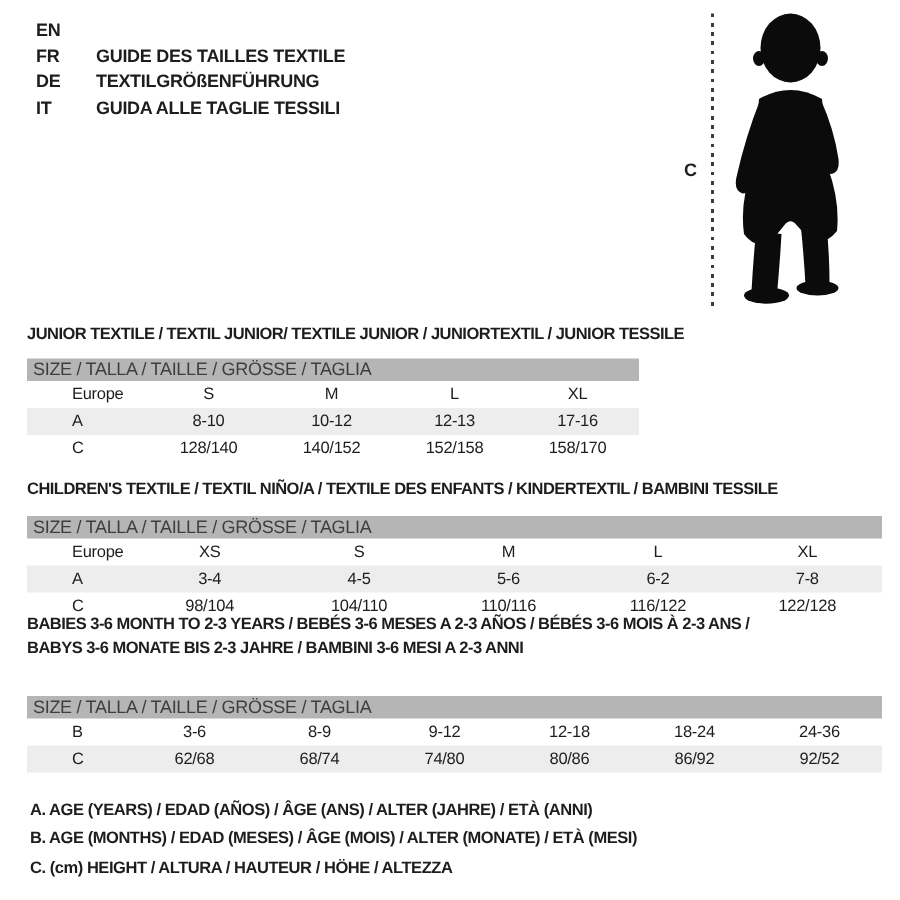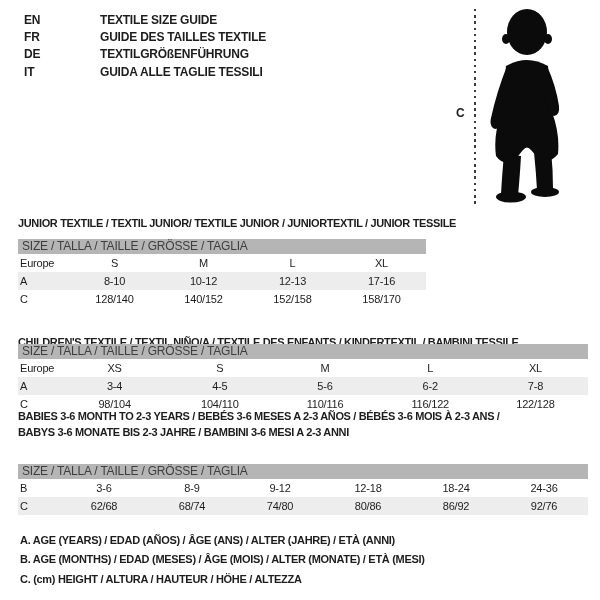--- a/index.html
+++ b/index.html
@@ -7,63 +7,62 @@
     --row-alt-bg:#ededed; --silhouette:#0b0b0b;
   }
   html,body{margin:0;padding:0;}
   body{background:#e8e8e8;font-family:"Liberation Sans","DejaVu Sans",sans-serif;}
   .page{
     position:relative;width:600px;height:600px;background:var(--page-bg);
     color:var(--text);overflow:hidden;
   }
   
   .lang-list{position:absolute;left:24px;top:11px;}
-  .lang-row{display:flex;height:17.3px;align-items:center;font-weight:bold;font-size:12px;letter-spacing:-0.2px;gap:36px;}
+  .lang-row{display:flex;height:17.3px;align-items:center;font-weight:bold;font-size:12px;letter-spacing:-0.2px;}
   .lang-code{width:40px;}
   
   .measure-line{
     position:absolute;left:474px;top:9px;width:2px;height:198px;
     background:repeating-linear-gradient(to bottom,#3c3c3c 0 2.5px,transparent 2.5px 6.2px);
   }
   .measure-label{position:absolute;left:456px;top:106px;font-size:12px;font-weight:bold;color:#222;}
   .baby-svg{position:absolute;left:482px;top:6px;}
   
   .t-title{position:absolute;left:18px;font-size:11px;font-weight:bold;letter-spacing:-0.35px;white-space:nowrap;}
   .t-title-2l{line-height:15.6px;}
   .size-table{position:absolute;left:18px;font-size:11px;letter-spacing:-0.2px;}
   .t-bar{
     height:15px;line-height:15px;background:var(--bar-bg);color:var(--bar-text);
     padding-left:4px;font-size:12px;letter-spacing:-0.2px;box-sizing:border-box;
   }
   .t-row{display:flex;height:18px;align-items:center;}
   .t-row.shaded{background:var(--row-alt-bg);}
-  .t-label{padding-left:2px;box-sizing:border-box;}
+  .t-label{padding-left:2px;box-sizing:border-box;margin-left:28px;}
   .t1 .t-label{width:52px;}
   .t2 .t-label{width:44px;}
   .t3 .t-label{width:42px;}
   .t-cell{flex:1;text-align:center;}
   .t1{width:408px;top:239px;}
   .t2{width:570px;top:344px;}
   .t3{width:570px;top:464px;}
   .title-1{top:217px;}
-  .title-2{top:336px;text-align:right;}
+  .title-2{top:320px;text-align:right;}
   .title-3{top:409px;}
   
   .footnotes{position:absolute;left:20px;top:531px;font-weight:bold;font-size:11px;letter-spacing:-0.3px;}
   .footnote{height:19.3px;line-height:19.3px;white-space:nowrap;}
 </style>
 </head>
 <body>
 
 <div class="page">
 
   <div class="lang-list">
     <div class="lang-row">
       <span class="lang-code">EN</span>
-      <span class="lang-text">TEXTILE SIZE GUIDE</span>
     </div>
     <div class="lang-row">
       <span class="lang-code">FR</span>
       <span class="lang-text">GUIDE DES TAILLES TEXTILE</span>
     </div>
     <div class="lang-row">
       <span class="lang-code">DE</span>
       <span class="lang-text">TEXTILGRÖßENFÜHRUNG</span>
     </div>
     <div class="lang-row">
@@ -160,21 +159,21 @@
       <span class="t-cell">18-24</span>
       <span class="t-cell">24-36</span>
     </div>
     <div class="t-row shaded">
       <span class="t-label">C</span>
       <span class="t-cell">62/68</span>
       <span class="t-cell">68/74</span>
       <span class="t-cell">74/80</span>
       <span class="t-cell">80/86</span>
       <span class="t-cell">86/92</span>
-      <span class="t-cell">92/76</span>
+      <span class="t-cell">92/52</span>
     </div>
   </div>
 
   <div class="footnotes">
     <div class="footnote">A. AGE (YEARS) / EDAD (AÑOS) / ÂGE (ANS) / ALTER (JAHRE) / ETÀ (ANNI)</div>
     <div class="footnote">B. AGE (MONTHS) / EDAD (MESES) / ÂGE (MOIS) / ALTER (MONATE) / ETÀ (MESI)</div>
     <div class="footnote">C. (cm) HEIGHT / ALTURA / HAUTEUR / HÖHE / ALTEZZA</div>
   </div>
 
 </div>

